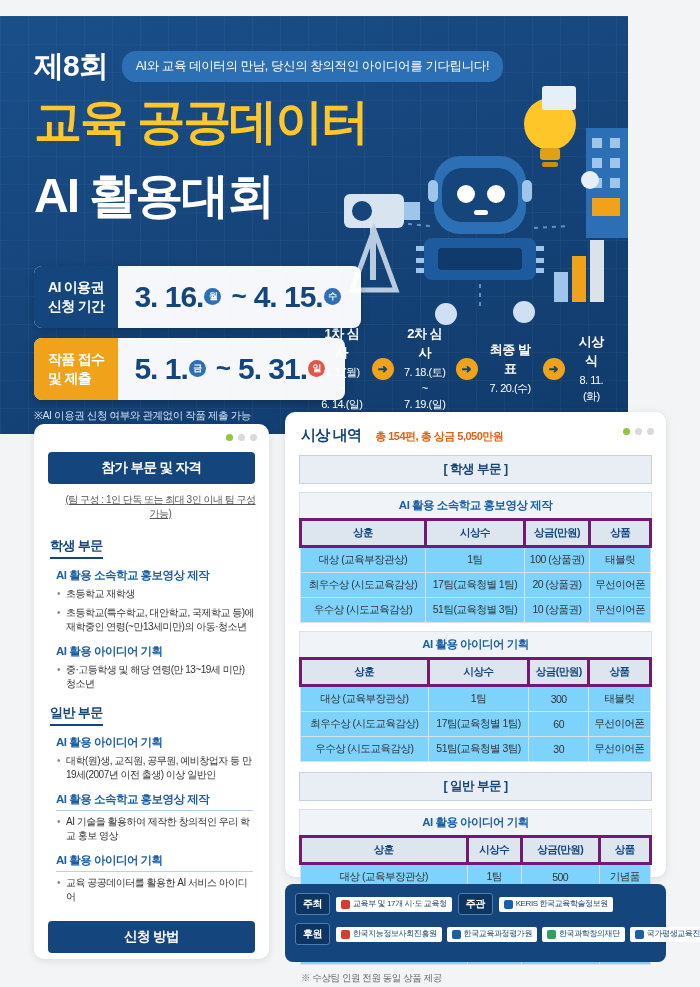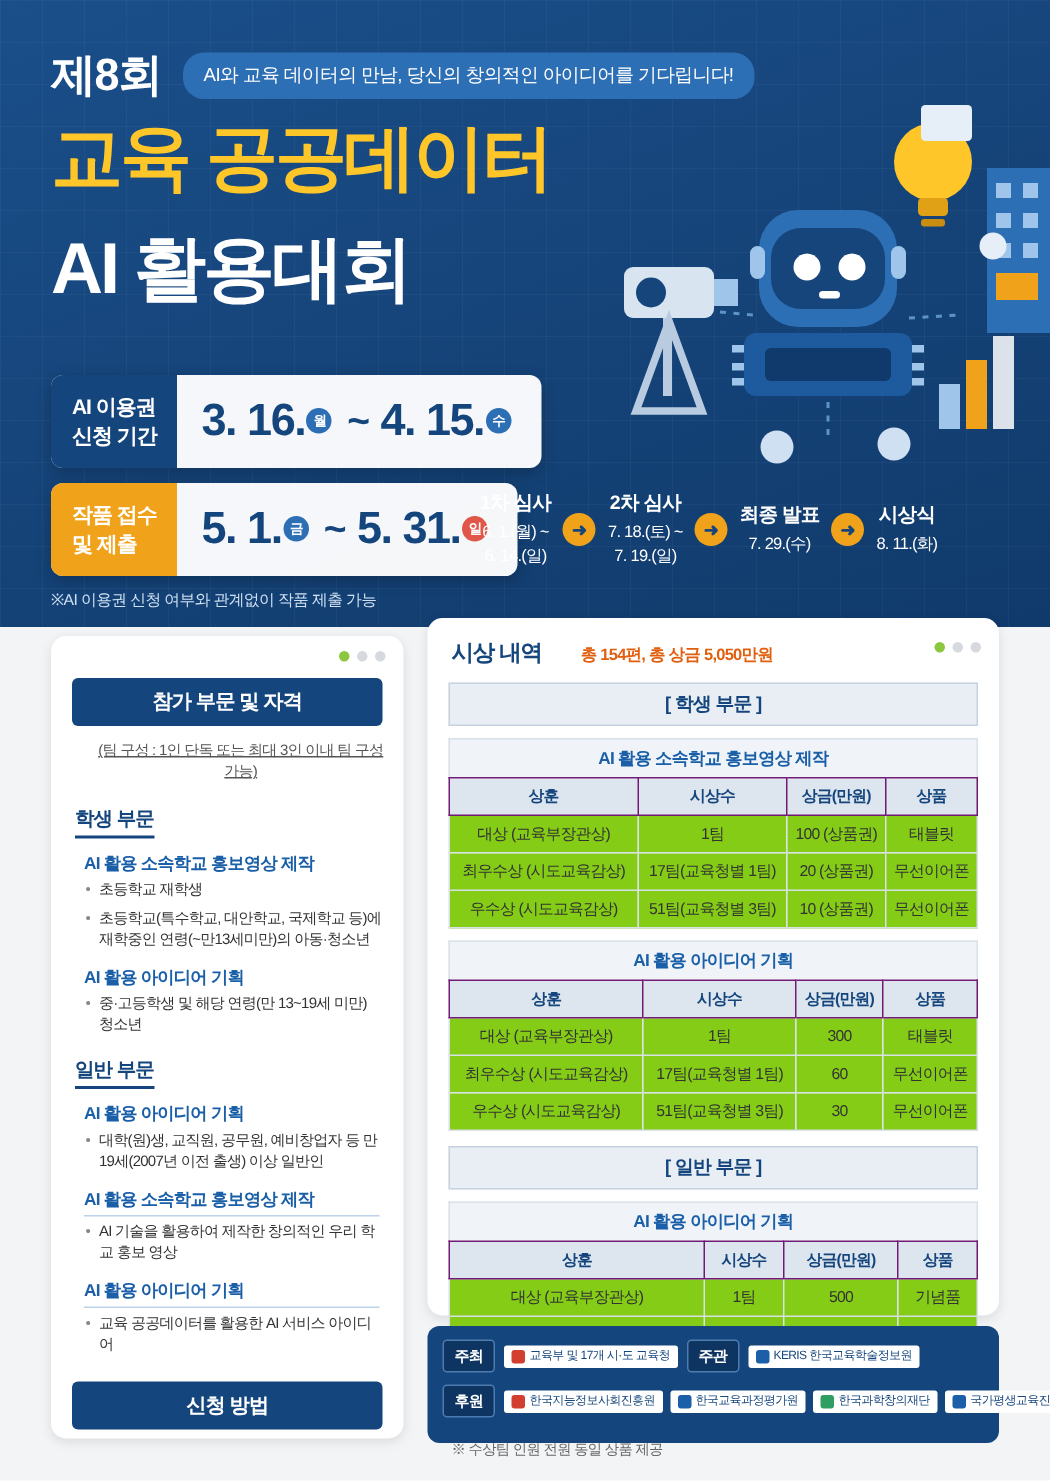--- a/index.html
+++ b/index.html
@@ -10,21 +10,21 @@
   }
   .poster {
     position: relative;
     width: 700px; height: 987px;
     background: #f2f4f6;
     overflow: hidden;
   }
 
   
   .top {
-    position: absolute; left: 0; top: 0; width: 700px; height: 418px;
+    position: absolute; left: 0; top: 16px; width: 628px; height: 418px;
     background: linear-gradient(160deg, #1a4f8a 0%, #16457b 45%, #103a6b 100%);
     overflow: hidden;
   }
   .top::before {
     content: ""; position: absolute; inset: 0;
     background-image:
       linear-gradient(rgba(255,255,255,0.035) 1px, transparent 1px),
       linear-gradient(90deg, rgba(255,255,255,0.035) 1px, transparent 1px);
     background-size: 28px 28px;
   }
@@ -152,21 +152,21 @@
 
   .apply-head {
     margin: 16px 14px 0 14px; background: #14457c; color: #fff;
     font-size: 13.5px; font-weight: bold; text-align: center;
     padding: 7px 0; border-radius: 4px; letter-spacing: -0.6px;
   }
 
   
   .right-card { left: 285px; top: 412px; width: 381px; height: 465px; }
   .prize-head {
-    display: flex; align-items: baseline; gap: 26px;
+    display: flex; align-items: baseline; gap: 14px;
     padding: 14px 16px 0 16px;
   }
   .prize-title { color: #14457c; font-size: 15px; font-weight: bold; letter-spacing: -0.8px; }
   .prize-sub { color: #e06010; font-size: 11px; font-weight: bold; letter-spacing: -0.5px; }
   .right-dots { position: absolute; right: 12px; top: 16px; display: flex; gap: 5px; }
 
   .part-band {
     margin: 10px 14px 0 14px; background: #e9eef4; border: 1px solid #c6d2e0;
     text-align: center; color: #14457c; font-size: 12.5px; font-weight: bold;
     padding: 5px 0; letter-spacing: -0.5px;
@@ -176,25 +176,25 @@
     border-bottom: none;
     text-align: center; color: #1a5fa8; font-size: 11.5px; font-weight: bold;
     padding: 5px 0; letter-spacing: -0.5px;
   }
   table.prize {
     margin: 0 14px; width: calc(100% - 28px); border-collapse: collapse;
     font-size: 10.5px; letter-spacing: -0.5px;
   }
   table.prize th {
     background: #dde5ee; color: #14457c; font-weight: bold;
-    border: 1px solid #701a75; padding: 5px 2px; text-align: center;
+    border: 3px solid #701a75; padding: 5px 2px; text-align: center;
   }
   table.prize td {
     border: 1px solid #d8e0e8; padding: 5px 2px; text-align: center; color: #333;
-    background: #84cc16;
+    background: #7dd3fc;
   }
   .foot-note { margin: 7px 16px 0 16px; color: #666; font-size: 9.5px; letter-spacing: -0.4px; }
 
   
   .sponsor {
     position: absolute; left: 285px; top: 884px; width: 381px; height: 78px;
     background: #14457c; border-radius: 8px; padding: 9px 10px;
     color: #fff;
   }
   .sp-row { display: flex; align-items: center; gap: 6px; margin-bottom: 8px; }
@@ -320,21 +320,21 @@
         </div>
         <div class="arrow">➜</div>
         <div class="sch-item">
           <div class="sch-title">2차 심사</div>
           <div class="sch-date" style="white-space: pre-line;">7. 18.(토) ~
 7. 19.(일)</div>
         </div>
         <div class="arrow">➜</div>
         <div class="sch-item">
           <div class="sch-title">최종 발표</div>
-          <div class="sch-date" style="white-space: pre-line;">7. 29.(수)</div>
+          <div class="sch-date" style="white-space: pre-line;">7. 20.(수)</div>
         </div>
         <div class="arrow">➜</div>
         <div class="sch-item">
           <div class="sch-title">시상식</div>
           <div class="sch-date" style="white-space: pre-line;">8. 11.(화)</div>
         </div>
       </div>
 
     <div class="note">※AI 이용권 신청 여부와 관계없이 작품 제출 가능</div>
   </div>

